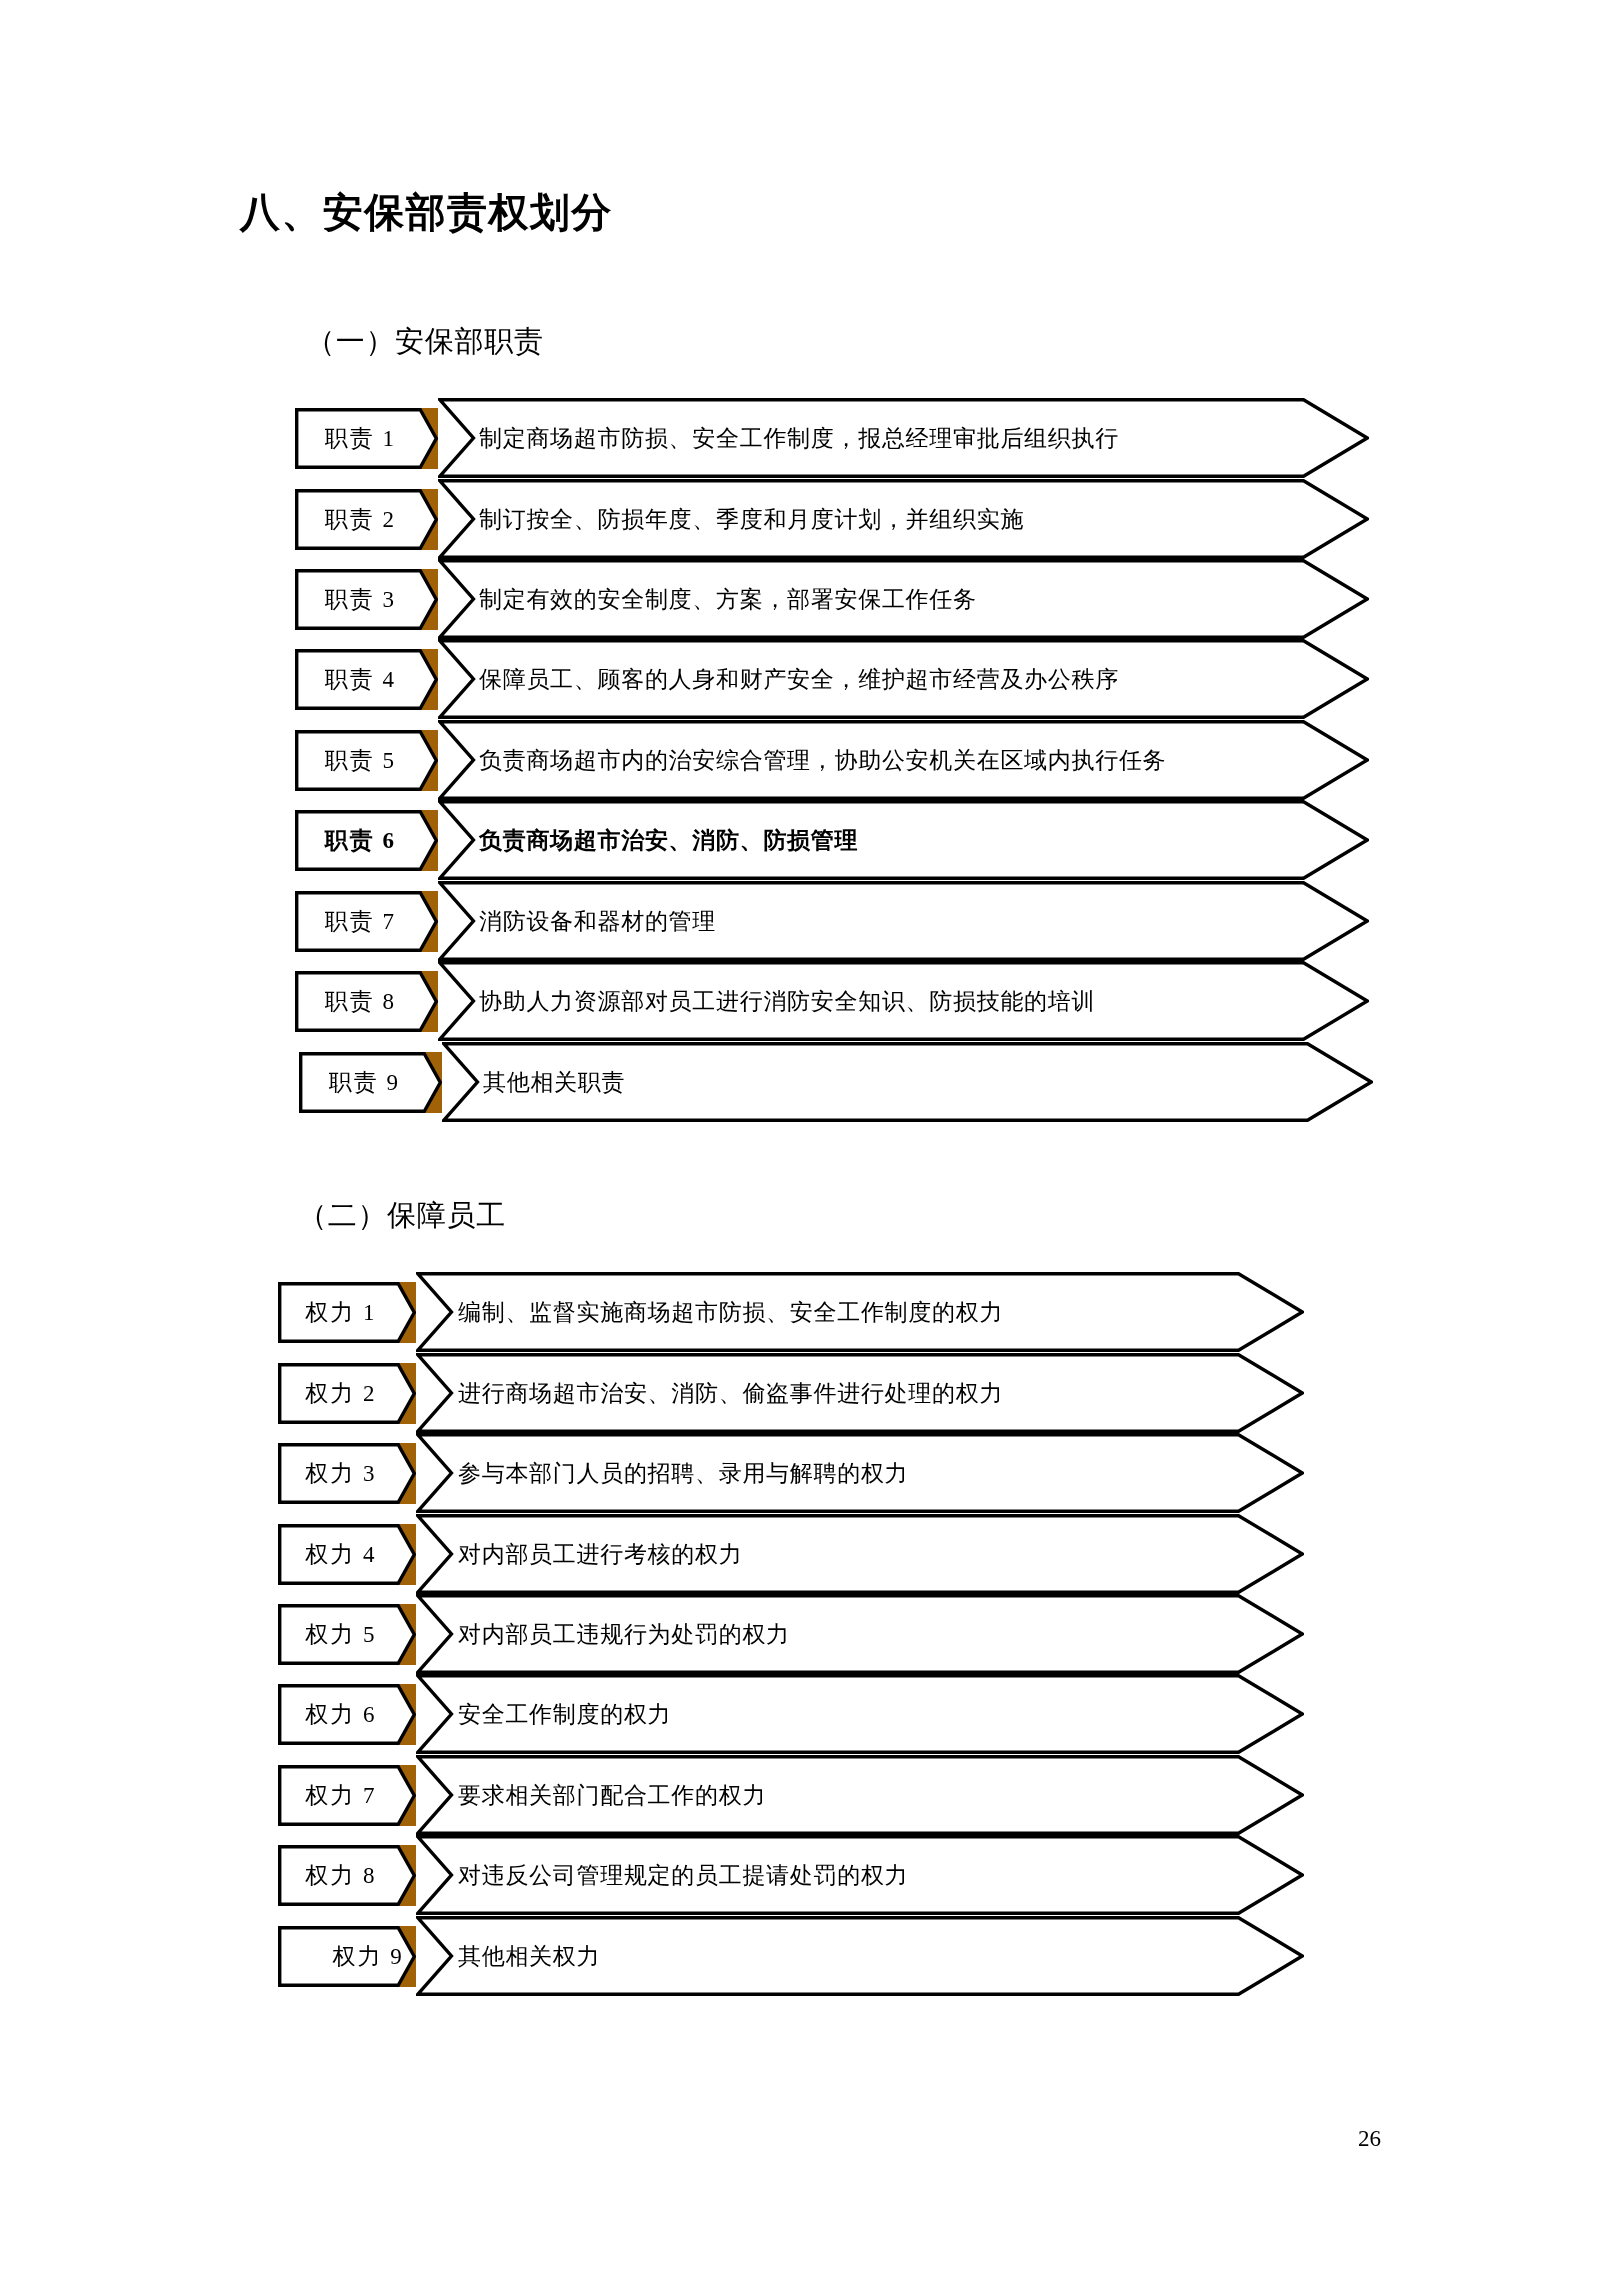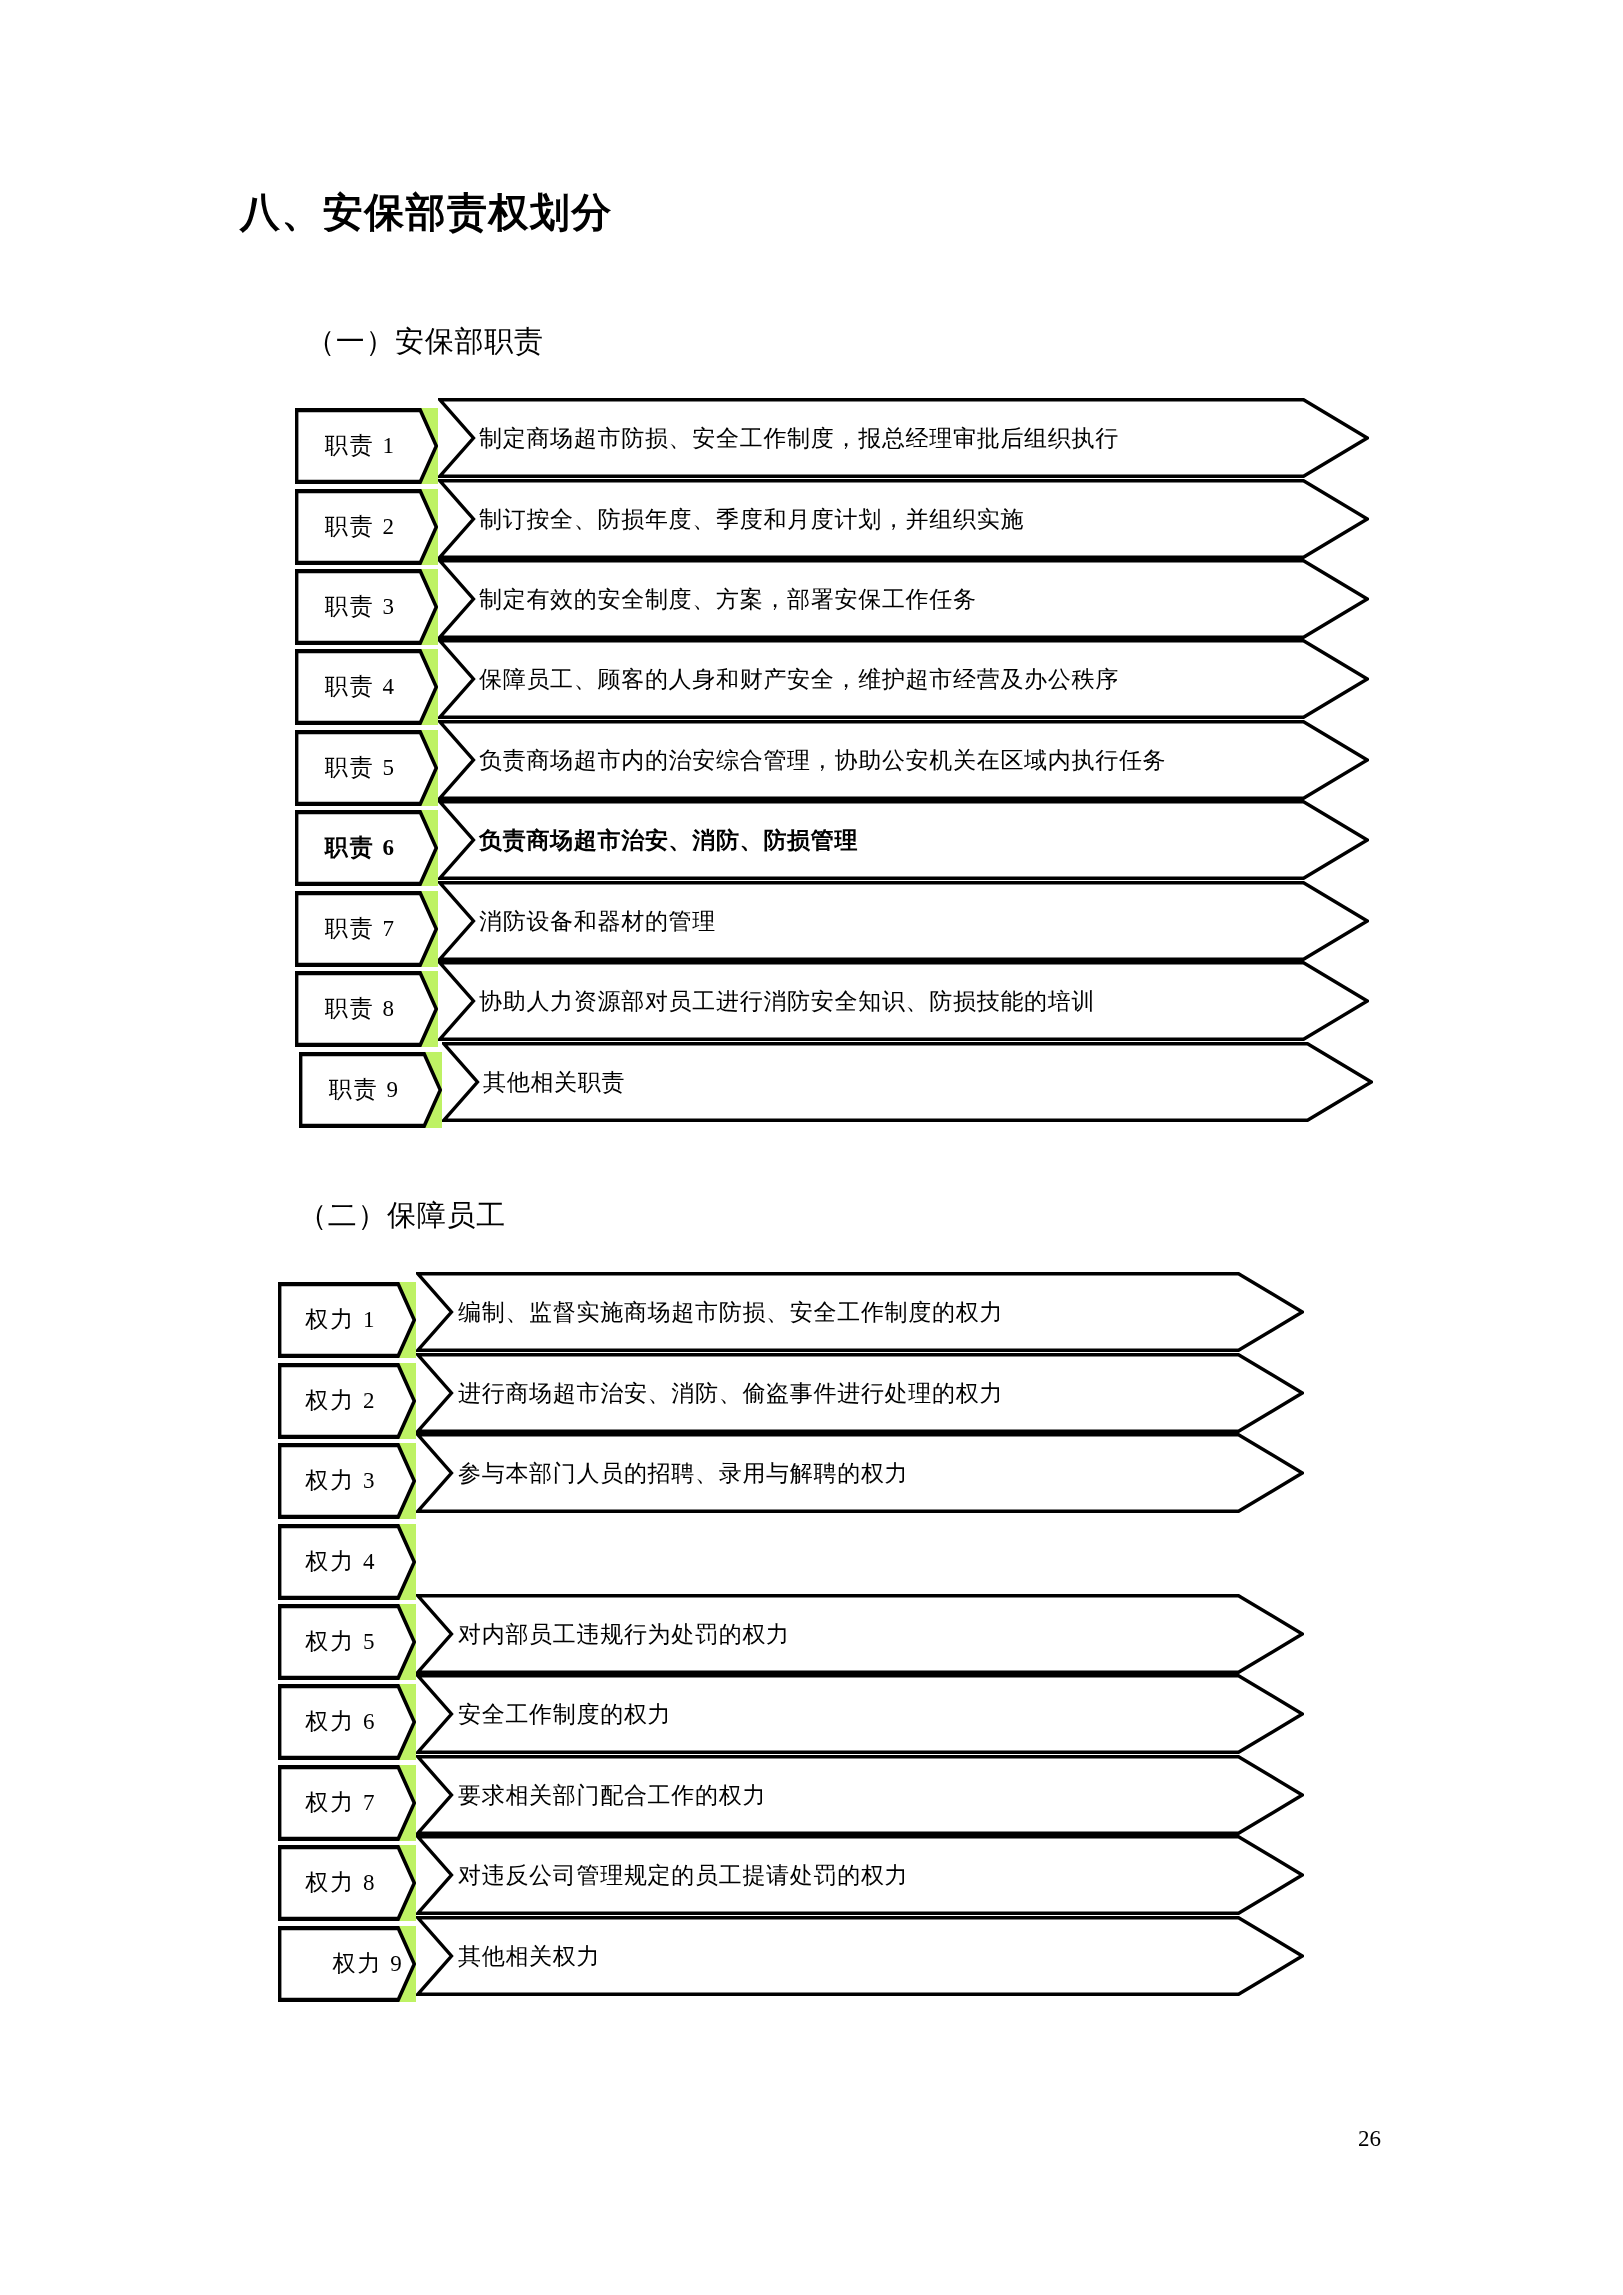--- a/index.html
+++ b/index.html
@@ -54,26 +54,26 @@
   .flow-row {
     position: absolute;
     height: 80px;
   }
 
   
   .row-label {
     position: absolute;
     left: 0;
     top: 9.5px;
-    height: 76px;
+    height: 61px;
     box-sizing: border-box;
     display: flex;
     align-items: center;
     justify-content: center;
-    background: #bef264;
+    background: #a16207;
     font-size: 23px;
     letter-spacing: 2px;
     white-space: nowrap;
     color: #000000;
   }
   .row-label .label-shape {
     position: absolute;
     left: 0;
     top: 0;
     width: 100%;
@@ -299,20 +299,26 @@
           <span class="body-text">参与本部门人员的招聘、录用与解聘的权力</span>
         </div>
       </div>
       <div class="flow-row" style="left: 0px; top: 1514px; width: 1623px;">
         <div class="row-label" style="left: 278px; width: 138px;">
           <svg class="label-shape" viewBox="0 0 202 90" preserveAspectRatio="none" xmlns="http://www.w3.org/2000/svg">
             <polygon points="2.5,2.5 176,2.5 199.5,45 176,87.5 2.5,87.5" fill="#ffffff" stroke="#000000" stroke-width="5" stroke-linejoin="miter"></polygon>
           </svg>
           <span class="label-text">权力 4</span>
         </div>
+        <div class="row-body" style="left: 416px; width: 888px;">
+          <svg class="body-shape" viewBox="0 0 1302 118" preserveAspectRatio="none" xmlns="http://www.w3.org/2000/svg">
+            <polygon points="2.5,2.5 1206,2.5 1299.5,59 1206,115.5 2.5,115.5 52,59" fill="#ffffff" stroke="#000000" stroke-width="5" stroke-linejoin="miter"></polygon>
+          </svg>
+          <span class="body-text">对内部员工进行考核的权力</span>
+        </div>
       </div>
       <div class="flow-row" style="left: 0px; top: 1594px; width: 1623px;">
         <div class="row-label" style="left: 278px; width: 138px;">
           <svg class="label-shape" viewBox="0 0 202 90" preserveAspectRatio="none" xmlns="http://www.w3.org/2000/svg">
             <polygon points="2.5,2.5 176,2.5 199.5,45 176,87.5 2.5,87.5" fill="#ffffff" stroke="#000000" stroke-width="5" stroke-linejoin="miter"></polygon>
           </svg>
           <span class="label-text">权力 5</span>
         </div>
         <div class="row-body" style="left: 416px; width: 888px;">
           <svg class="body-shape" viewBox="0 0 1302 118" preserveAspectRatio="none" xmlns="http://www.w3.org/2000/svg">

